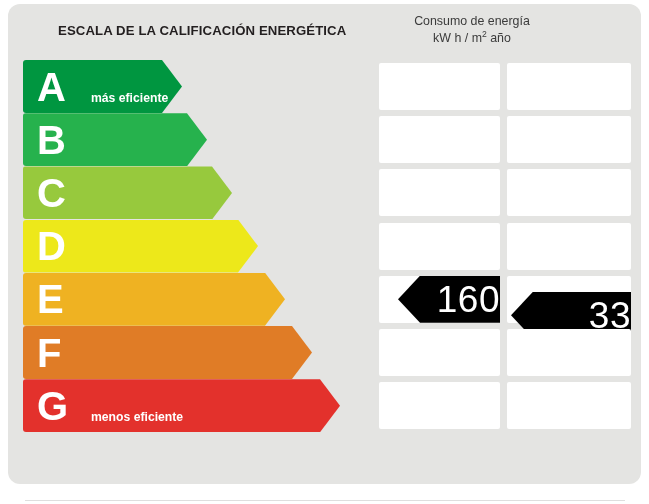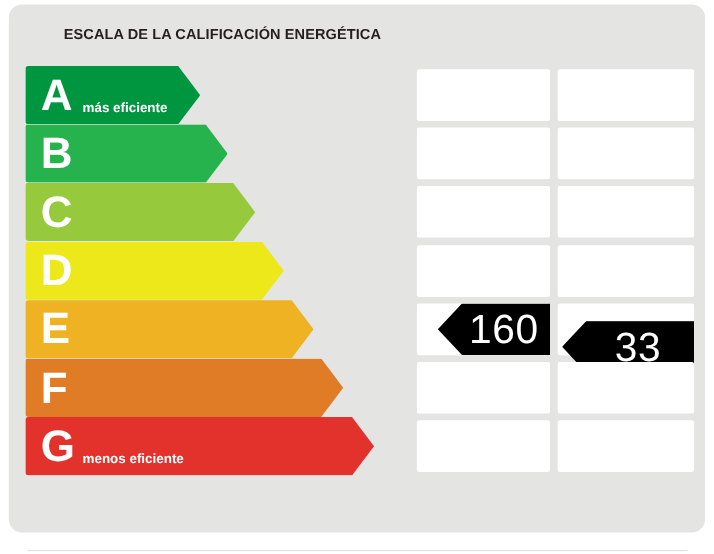--- a/index.html
+++ b/index.html
@@ -120,21 +120,21 @@
     transform: translateY(-50%);
     font-size: 40px;
     font-weight: bold;
     color: #ffffff;
     line-height: 40px;
     letter-spacing: -0.5px;
   }
 
   .band-note {
     position: absolute;
-    left: 52px;
+    left: 68px;
     bottom: 8px;
     font-size: 12.2px;
     font-weight: bold;
     color: #ffffff;
     white-space: nowrap;
   }
 
   
   .cell {
     position: absolute;
@@ -148,21 +148,21 @@
   .cell-emisiones { left: 507px; width: 124px; }
 
   
   .badge {
     position: absolute;
     top: 3px;
     height: 47px;
     background: #000000;
     display: flex;
     align-items: center;
-    justify-content: center;
+    justify-content: flex-end;
     clip-path: polygon(22px 0, 100% 0, 100% 100%, 22px 100%, 0 50%);
   }
 
   .badge-consumo { left: 398px; width: 102px; }
   .badge-emisiones { left: 511px; width: 120px; margin-top: 16px; }
 
   .badge-text {
     font-size: 37px;
     font-weight: normal;
     color: #ffffff;
@@ -184,20 +184,24 @@
 </head>
 <body>
 
 <div id="label-root">
 
   <div class="panel"></div>
 
   <div class="header">
     <div class="header-title">ESCALA DE LA CALIFICACIÓN ENERGÉTICA</div>
 
+    <div class="col-head col-head-consumo">
+      <span class="l1">Consumo de energía</span>
+      <span class="l2"><span>kW h  / m</span><sup class="small">2</sup><span> año</span></span>
+    </div>
 
     <div class="col-head col-head-emisiones">
     </div>
   </div>
 
   <div class="rows" id="rows">
       <div class="row" style="top: 60px;">
         <div class="band" style="width: 159px;">
           <div class="band-shape" style="background: rgb(0, 150, 64);"></div>
           <div class="band-letter">A</div>

